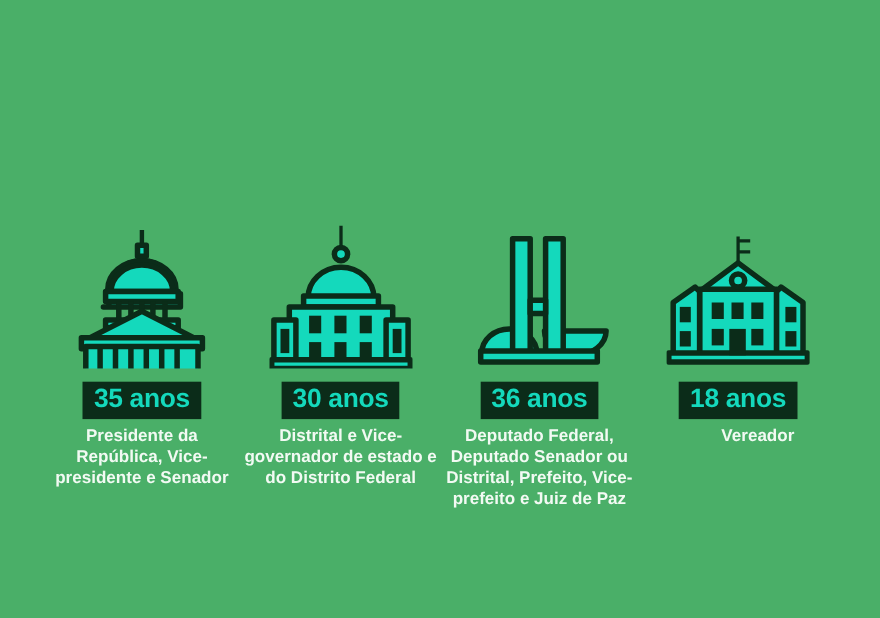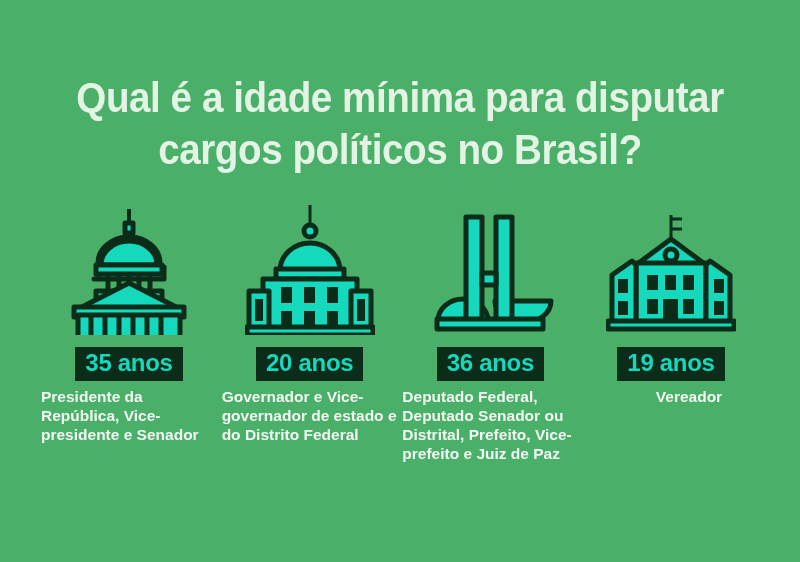--- a/index.html
+++ b/index.html
@@ -79,34 +79,30 @@
     line-height: 28px;
     letter-spacing: -0.3px;
     white-space: nowrap;
   }
   .role-text {
     margin-top: 6px;
     color: #F2FAF3;
     font-weight: 700;
     font-size: 15.5px;
     line-height: 19px;
-    text-align: left;
+    text-align: center;
     max-width: 176px;
   }
   .col-4 .role-text { max-width: 170px; margin-left: 36px; }
 </style>
 </head>
 <body>
 
 <div class="infographic">
 
-  <div class="title-block">
-    <span class="title-line">Qual é a idade mínima para disputar</span>
-    <span class="title-line">cargos políticos no Brasil?</span>
-  </div>
 
   <div class="columns">
 
     <div class="column col-1">
       <div class="icon-wrap">
         <svg width="130" height="130" viewBox="0 0 130 130" aria-hidden="true">
           <g stroke="#0B2C19" stroke-width="5" stroke-linejoin="round" fill="#14D9BC">
             <line x1="65" y1="4" x2="65" y2="20" stroke-width="4"></line>
             <rect x="61" y="18" width="8" height="10"></rect>
             <path d="M30 74 H100 V62 H95 A30 30 0 0 0 35 62 V74 Z"></path>
@@ -160,23 +156,23 @@
               <rect x="36" y="106" width="11" height="18"></rect>
               <rect x="59" y="106" width="11" height="18"></rect>
               <rect x="82" y="106" width="11" height="18"></rect>
               <rect x="10" y="94" width="8" height="22"></rect>
               <rect x="112" y="94" width="8" height="22"></rect>
             </g>
           </g>
         </svg>
       </div>
       <div class="badge">
-        <span class="badge-text">20 anos</span>
-      </div>
-      <div class="role-text">Governador e Vice-governador de estado e do Distrito Federal</div>
+        <span class="badge-text">30 anos</span>
+      </div>
+      <div class="role-text">Distrital e Vice-governador de estado e do Distrito Federal</div>
     </div>
 
     <div class="column col-3">
       <div class="icon-wrap">
         <svg width="130" height="130" viewBox="0 0 130 130" aria-hidden="true">
           <g stroke="#0B2C19" stroke-width="5" stroke-linejoin="round" fill="#14D9BC">
             <path d="M40 116 A25 22 0 0 1 90 116 Z" transform="translate(-27,0)"></path>
             <path d="M70 96 H126 A28 22 0 0 1 70 96 Z"></path>
             <rect x="41" y="12" width="16" height="106"></rect>
             <rect x="71" y="12" width="16" height="106"></rect>
@@ -213,19 +209,19 @@
               <rect x="57" y="94" width="15" height="24"></rect>
               <rect x="12" y="74" width="10" height="14"></rect>
               <rect x="12" y="96" width="10" height="14"></rect>
               <rect x="108" y="74" width="10" height="14"></rect>
               <rect x="108" y="96" width="10" height="14"></rect>
             </g>
           </g>
         </svg>
       </div>
       <div class="badge">
-        <span class="badge-text">19 anos</span>
+        <span class="badge-text">18 anos</span>
       </div>
       <div class="role-text">Vereador</div>
     </div>
 
   </div>
 </div>
 
 </body></html>

